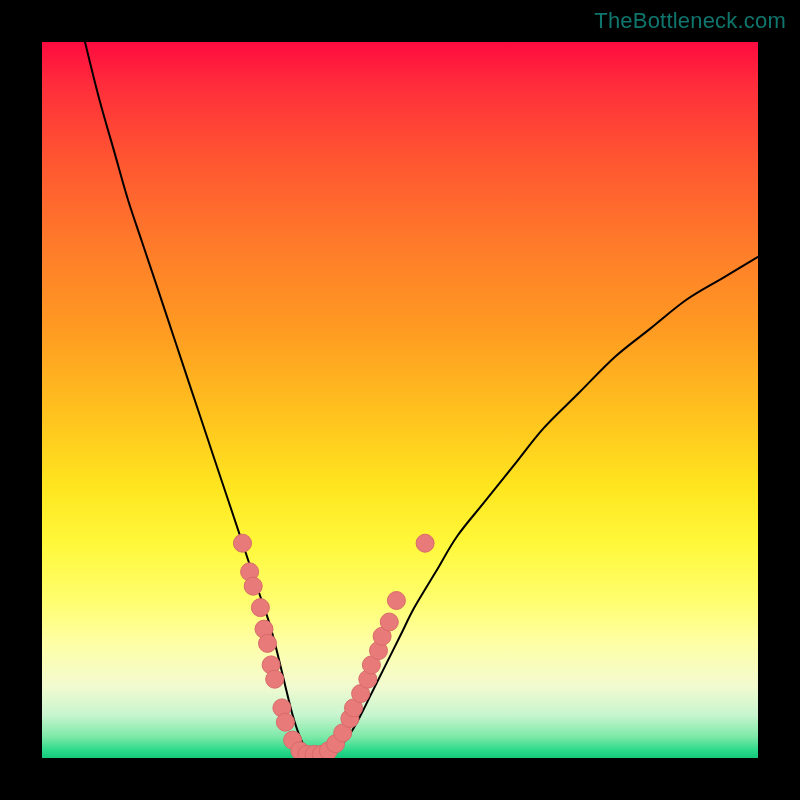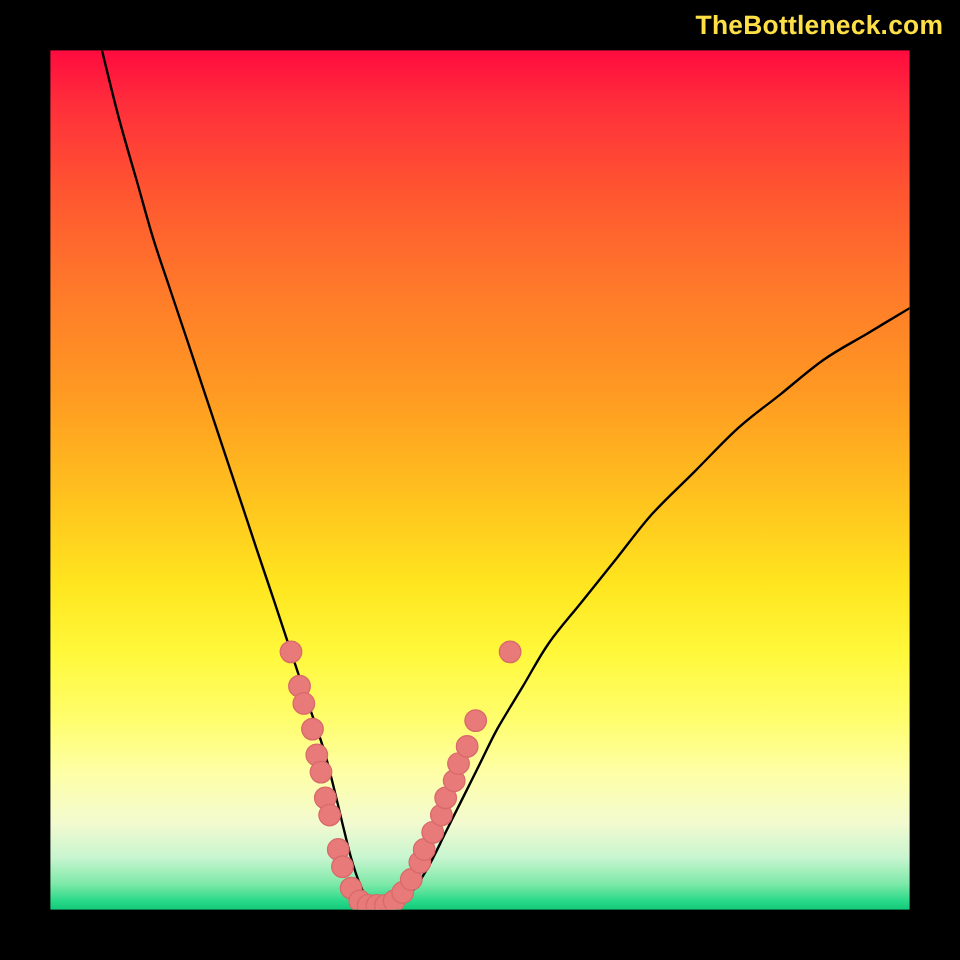--- a/index.html
+++ b/index.html
@@ -38,22 +38,22 @@
       #7ee9a8 97%,
       #29d989 99%,
       #14c97a 100%);
   }
   .watermark {
     position: absolute;
     top: 8px;
     right: 14px;
     font-family: Arial, Helvetica, sans-serif;
     font-size: 22px;
-    font-weight: 700;
-    color: #fde047;
+    font-weight: 400;
+    color: #0f766e;
     letter-spacing: 0.2px;
     user-select: none;
   }
   svg.overlay {
     position: absolute;
     left: 0;
     top: 0;
     width: 716px;
     height: 716px;
   }

